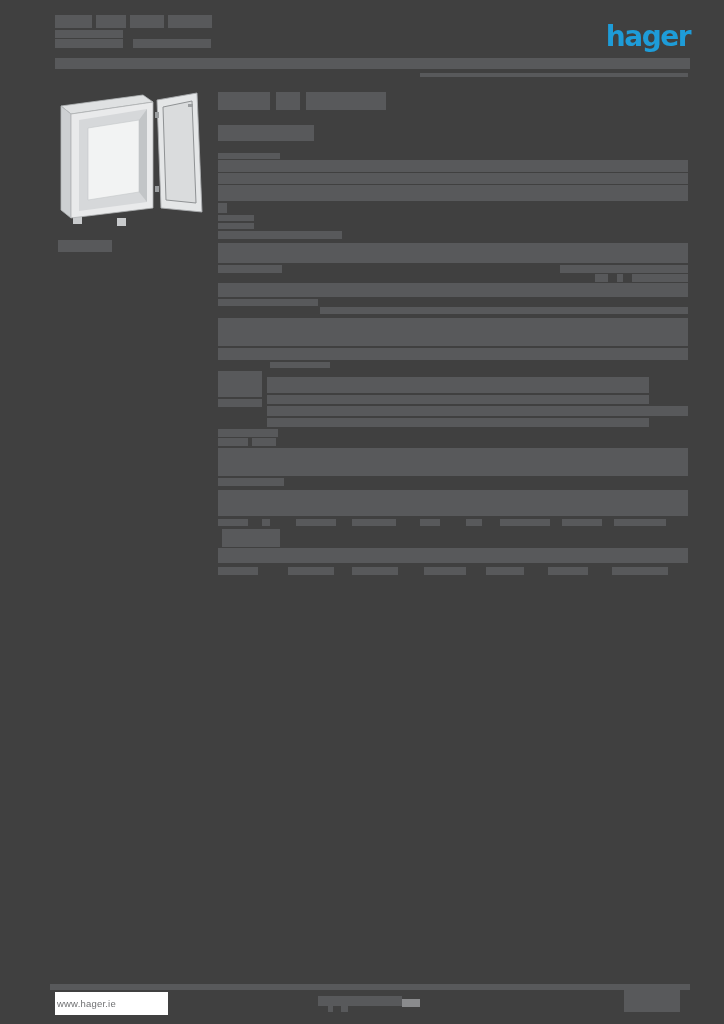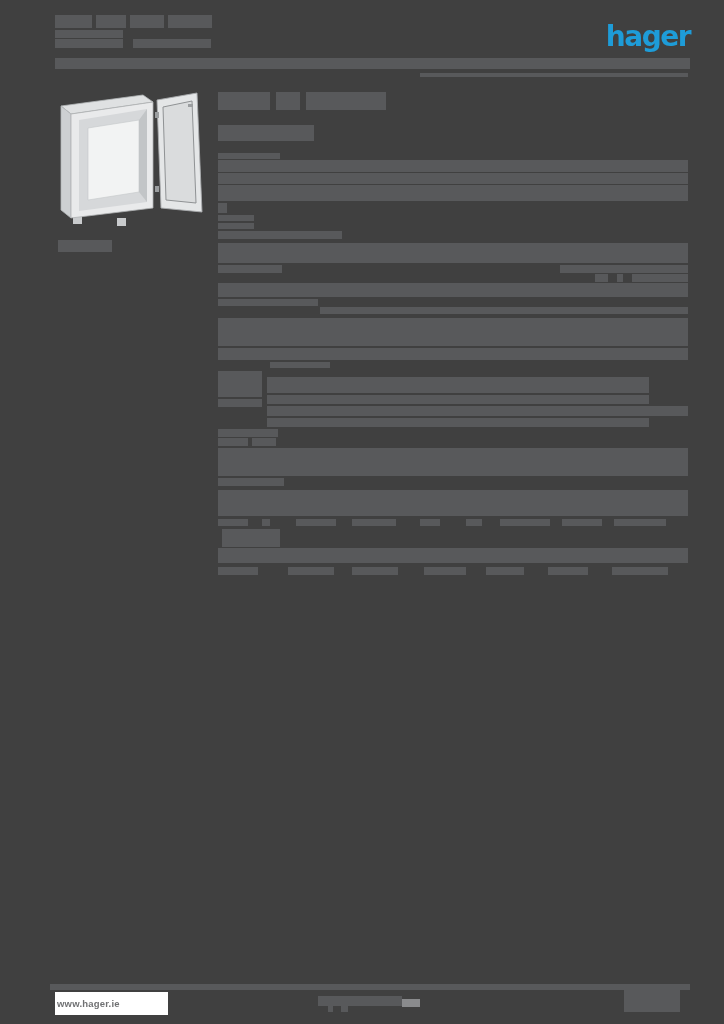--- a/index.html
+++ b/index.html
@@ -17,21 +17,21 @@
     color:#1E9CD8;font-weight:bold;font-size:28px;line-height:30px;
     letter-spacing:-1.5px;text-align:right;
     font-family:"DejaVu Sans","Liberation Sans",sans-serif;
   }
   #product-photo{position:absolute;left:55px;top:90px;width:148px;height:142px;}
   #footer-linkbox{
     position:absolute;left:55px;top:992px;width:113px;height:23px;
     background:#ffffff;display:flex;align-items:center;
   }
   #footer-link{
-    color:#707173;font-size:9.5px;font-weight:bold;letter-spacing:0.2px;
+    color:#707173;font-size:9.5px;font-weight:normal;letter-spacing:0.2px;
     padding-left:2px;text-decoration:none;
   }
   .rule{position:absolute;background:#58595B;}
 </style>
 </head>
 <body>
 
 <div id="page">
 
   <div id="logo">hager</div>

